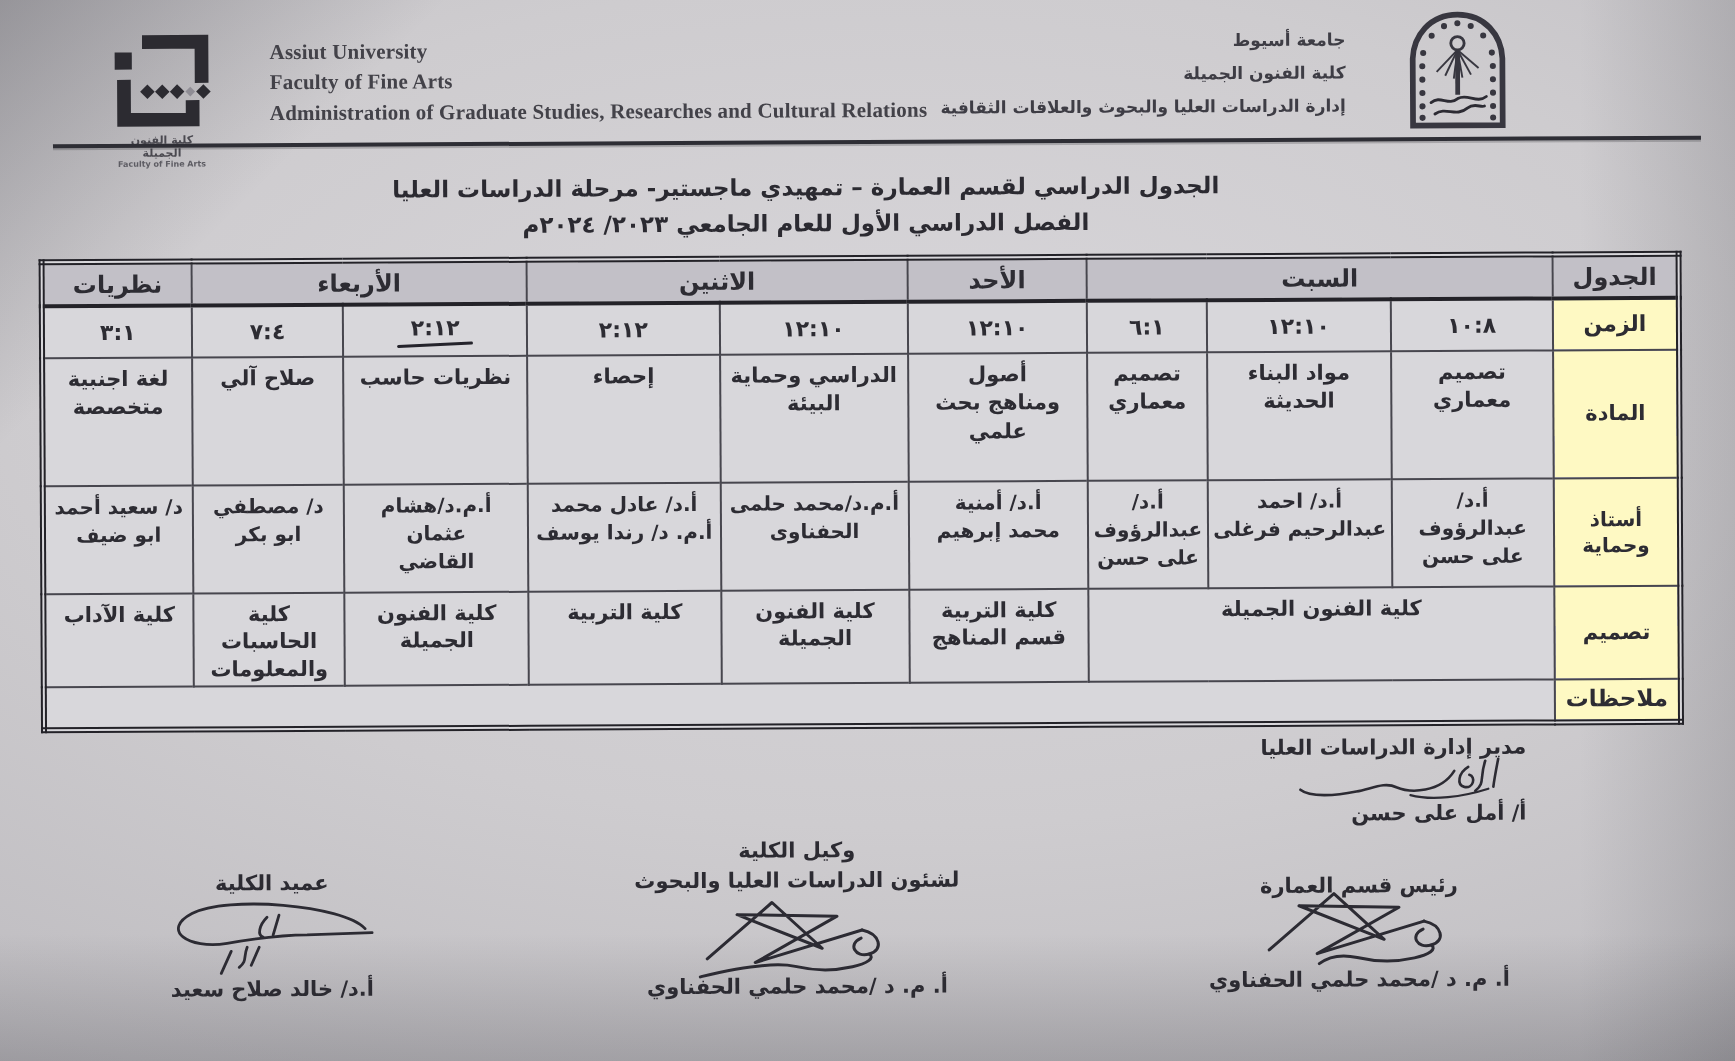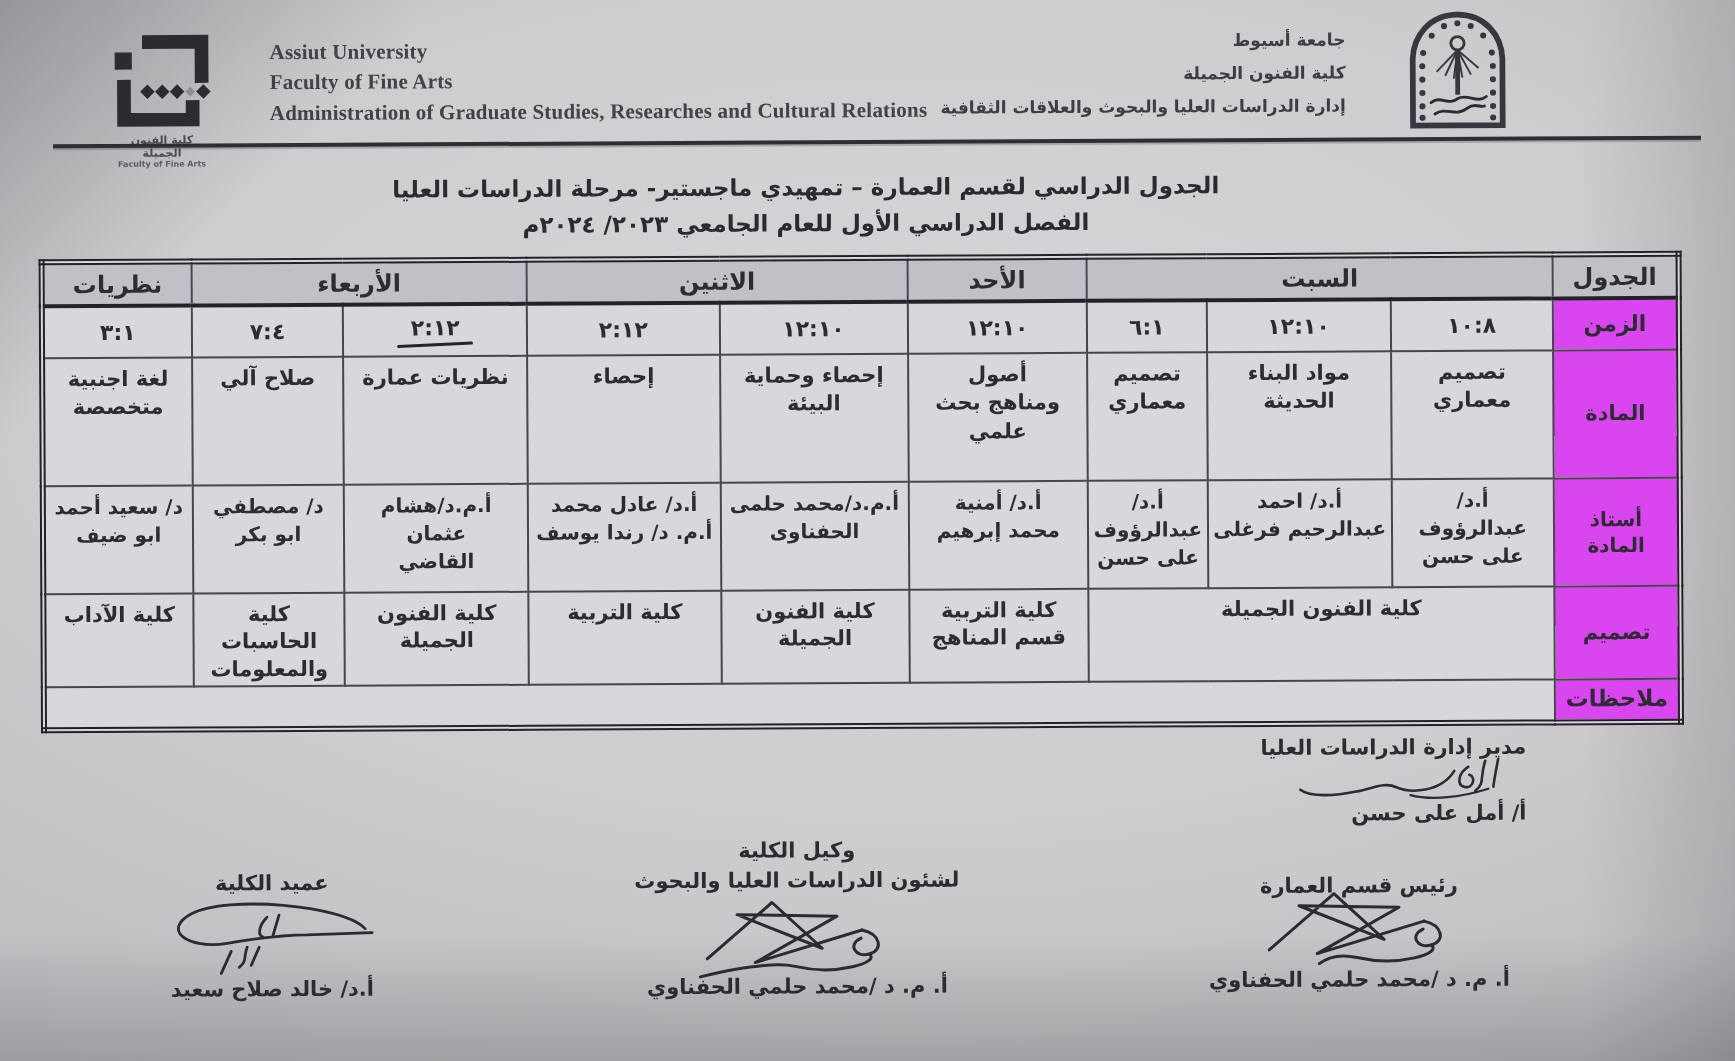--- a/index.html
+++ b/index.html
@@ -27,21 +27,21 @@
 
   
   .title{position:absolute;left:0;right:120px;top:170px;text-align:center;font-weight:bold;
     font-size:23px;line-height:1.55;color:#2b2a31;}
 
   
   table.sched{position:absolute;left:40px;top:255px;width:1643px;border-collapse:collapse;
     table-layout:fixed;direction:rtl;border:6px double #232228;background:#d8d7db;}
   table.sched td{border:2px solid #47464e;text-align:center;vertical-align:middle;
     font-weight:bold;color:#2d2c33;padding:2px 4px;white-space:pre-line;overflow:hidden;}
-  td.lbl{background:#d946ef;font-size:23px;}
+  td.lbl{background:#fef9c3;font-size:23px;}
   tr.day-row td{background:#c2c0c7;font-size:24px;height:44px;border-bottom:4px solid #232228;}
   tr.time-row td{height:52px;font-size:22px;letter-spacing:2px;}
   tr.subj-row td{height:128px;vertical-align:top;padding-top:6px;font-size:21px;line-height:1.35;}
   tr.prof-row td{height:108px;vertical-align:top;padding-top:6px;font-size:20px;line-height:1.4;}
   tr.hall-row td{height:64px;vertical-align:top;padding-top:7px;font-size:21px;line-height:1.3;}
   tr.notes-row td{height:43px;}
   tr.time-row td.lbl, tr.subj-row td.lbl, tr.prof-row td.lbl, tr.hall-row td.lbl, tr.notes-row td.lbl{
     vertical-align:middle;padding-top:2px;letter-spacing:0;line-height:1.3;}
   .hand-underline{display:block;width:76px;height:3px;background:#24232b;margin:3px auto 0;
     transform:rotate(-2.5deg);border-radius:2px;}
@@ -182,31 +182,31 @@
         <td class="lbl">المادة</td>
         <td>تصميم
 معماري</td>
         <td>مواد البناء
 الحديثة</td>
         <td>تصميم
 معماري</td>
         <td>أصول
 ومناهج بحث
 علمي</td>
-        <td>إحصاء وحماية
+        <td>الدراسي وحماية
 البيئة</td>
         <td>إحصاء</td>
-        <td>نظريات عمارة</td>
+        <td>نظريات حاسب</td>
         <td>صلاح آلي</td>
         <td>لغة اجنبية
 متخصصة</td>
       </tr>
       <tr class="prof-row">
         <td class="lbl">أستاذ
-المادة</td>
+وحماية</td>
         <td>أ.د/
 عبدالرؤوف
 على حسن</td>
         <td>أ.د/ احمد
 عبدالرحيم فرغلى</td>
         <td>أ.د/
 عبدالرؤوف
 على حسن</td>
         <td>أ.د/ أمنية
 محمد إبرهيم</td>

